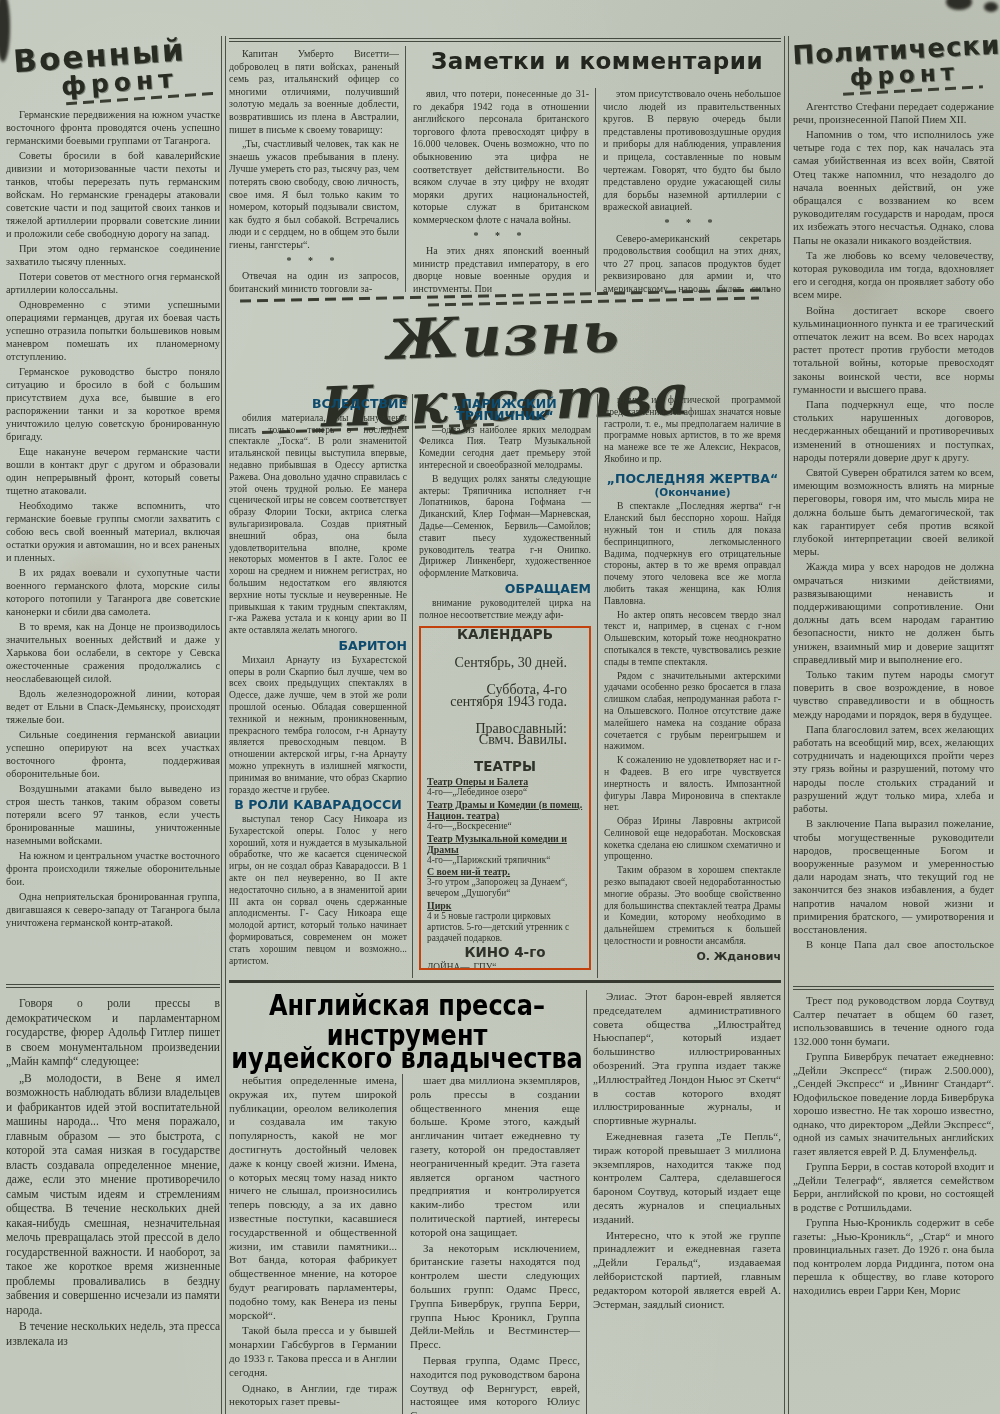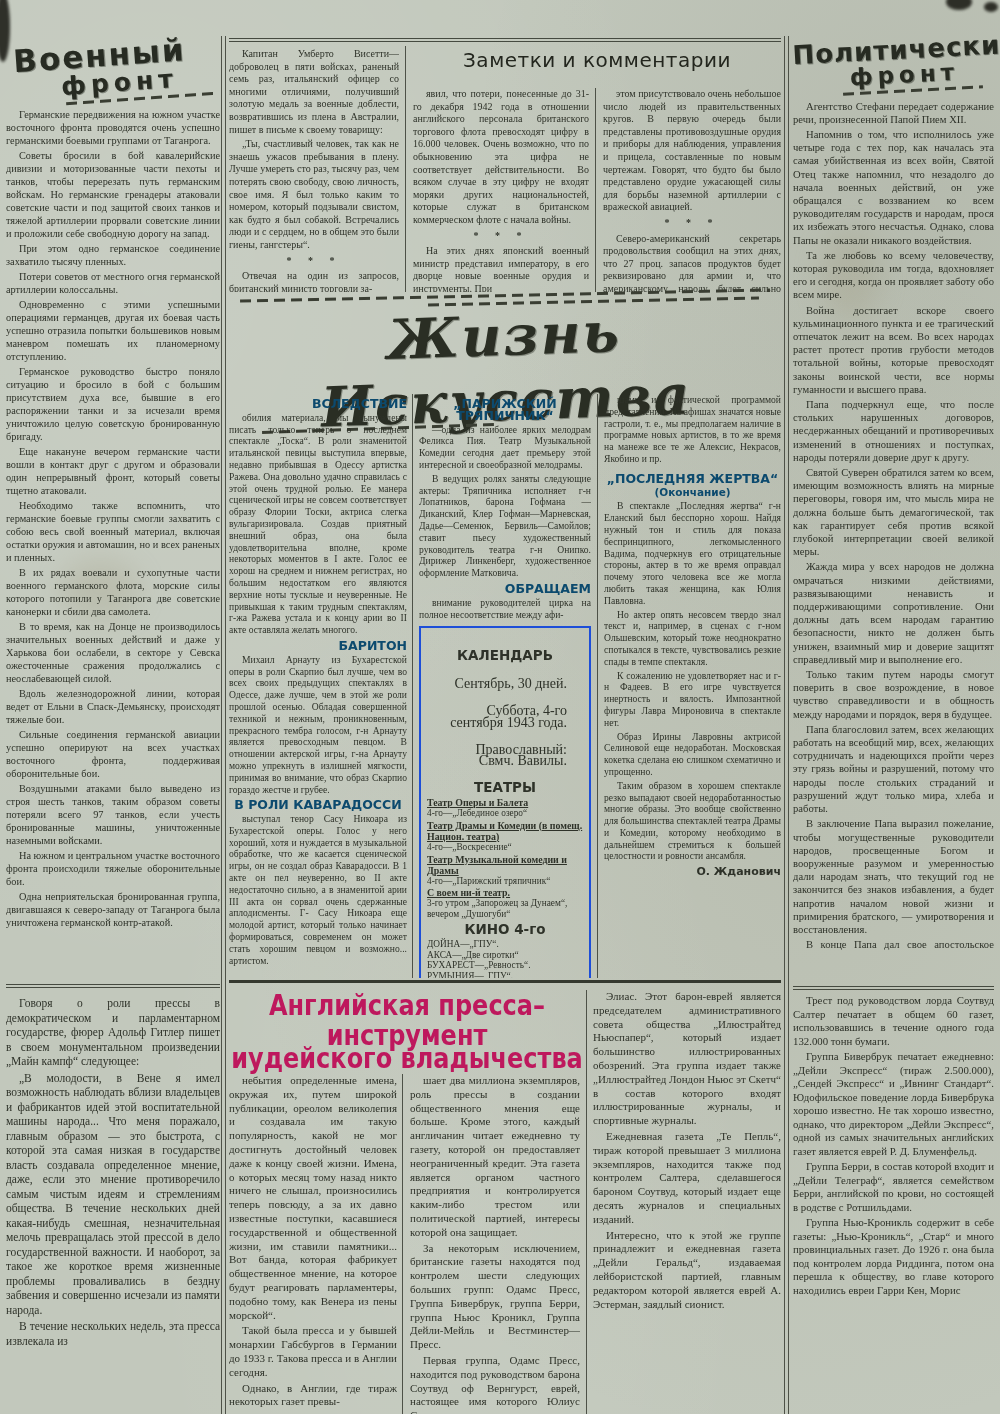--- a/index.html
+++ b/index.html
@@ -29,37 +29,37 @@
   
   .vr{width:1px;background:#4d5147;}
   .hr2{border-top:1px solid #454a40;border-bottom:1px solid #454a40;height:2px;}
   .hrheavy{background:#35392f;height:3px;}
   
   .front-banner{font-family:"DejaVu Sans", sans-serif;font-weight:800;color:#272b22;transform:rotate(-4deg);line-height:0.95;text-shadow:1px 1px 0 rgba(40,44,36,.45);}
   .front-banner .l1{font-size:31px;letter-spacing:2px;display:block;}
   .front-banner .l2{font-size:25px;letter-spacing:5px;display:block;margin-left:46px;margin-top:2px;}
   .squiggle{height:3px;background:repeating-linear-gradient(90deg,#3a3e33 0 11px,transparent 11px 17px);}
   
-  .notes-head{font-family:"DejaVu Sans", sans-serif;font-weight:normal;font-size:20px;letter-spacing:.5px;color:#23261e;text-align:center;}
+  .notes-head{font-family:"DejaVu Sans", sans-serif;font-weight:bold;font-size:23px;letter-spacing:.5px;color:#23261e;text-align:center;}
   
   .arts-banner-text{font-family:"DejaVu Serif", serif;font-style:italic;font-weight:bold;font-size:55px;letter-spacing:2px;color:#2a2e24;transform:rotate(-2deg);text-align:center;text-shadow:1px 1px 0 rgba(40,44,36,.4);}
   .subhead{font-family:"DejaVu Sans", sans-serif;font-weight:bold;font-size:12.5px;color:#0c4a6e;text-indent:0;margin:4px 0 2px 0;}
   .sh-right{text-align:right;}
   .sh-center{text-align:center;}
   .signature{text-align:right;font-weight:bold;font-family:"DejaVu Sans", sans-serif;font-size:11px;margin-top:4px;}
   
-  .cal-box{border:2px solid #1d4ed8;padding:21px 6px;margin-top:6px;height:340px;overflow:hidden;}
+  .cal-box{border:2px solid #c2410c;padding:0 6px;margin-top:6px;height:340px;overflow:hidden;}
   .cal-title{text-align:center;font-family:"DejaVu Sans", sans-serif;font-weight:bold;font-size:13.5px;margin:1px 0 3px 0;}
   .t-entry{margin:1px 0;}
   .t-name{font-weight:bold;font-size:9.9px;line-height:11px;text-decoration:underline;}
   .t-show{font-size:9.3px;line-height:10.8px;font-family:Liberation Serif, serif;}
   #cinema-list p{ text-indent:0; margin:0; font-size:9.3px; line-height:10.8px; text-align:left;}
   #cal-lines p{text-indent:0;margin:16px;font-size:14px;line-height:11.2px;text-align:right;}
   
-  .press-headline{font-family:"DejaVu Sans", sans-serif;font-weight:800;color:#be185d;text-align:center;line-height:1.06;}
+  .press-headline{font-family:"DejaVu Sans", sans-serif;font-weight:800;color:#000000;text-align:center;line-height:1.06;}
   .press-headline .h1{font-size:24px;display:inline-block;transform:scaleY(1.18);}
   .press-headline .h2{font-size:24px;display:inline-block;transform:scaleY(1.18);}
   
   .blob{background:#15150f;border-radius:50%;filter:blur(1.5px);opacity:.85;}
   .stain{background:#9a9478;border-radius:50%;filter:blur(14px);opacity:.25;}
 </style>
 </head>
 <body>
 
 <div class="abs blob" style="left:-4px;top:-8px;width:14px;height:70px;"></div>
@@ -83,21 +83,21 @@
     <span class="l1">Военный</span>
     <span class="l2">фронт</span>
   </div>
   <div class="squiggle" style="width:150px;margin:2px 0 8px 60px;transform:rotate(-4deg);"></div>
   <div class="body-col mil-text" style="height:846px;">
       <p>Германские передвижения на южном участке восточного фронта проводятся очень успешно германскими боевыми группами от Таганрога.</p>
       <p>Советы бросили в бой кавалерийские дивизии и моторизованные части пехоты и танков, чтобы перерезать путь германским войскам. Но германские гренадеры атаковали советские части и под защитой своих танков и тяжелой артиллерии прорвали советские линии и проложили себе свободную дорогу на запад.</p>
       <p>При этом одно германское соединение захватило тысячу пленных.</p>
       <p>Потери советов от местного огня германской артиллерии колоссальны.</p>
       <p>Одновременно с этими успешными операциями германцев, другая их боевая часть успешно отразила попытки большевиков новым маневром помешать их планомерному отступлению.</p>
-      <p>Германское руководство быстро поняло ситуацию и бросило в бой с большим присутствием духа все, бывшие в его распоряжении танки и за исчезали время уничтожило целую советскую бронированную бригаду.</p>
+      <p>Германское руководство быстро поняло ситуацию и бросило в бой с большим присутствием духа все, бывшие в его распоряжении танки и за короткое время уничтожило целую советскую бронированную бригаду.</p>
       <p>Еще накануне вечером германские части вошли в контакт друг с другом и образовали один непрерывный фронт, который советы тщетно атаковали.</p>
       <p>Необходимо также вспомнить, что германские боевые группы смогли захватить с собою весь свой военный материал, включая остатки оружия и автомашин, но и всех раненых и пленных.</p>
       <p>В их рядах воевали и сухопутные части военного германского флота, морские силы которого потопили у Таганрога две советские канонерки и сбили два самолета.</p>
       <p>В то время, как на Донце не производилось значительных военных действий и даже у Харькова бои ослабели, в секторе у Севска ожесточенные сражения продолжались с неослабевающей силой.</p>
       <p>Вдоль железнодорожной линии, которая ведет от Ельни в Спаск-Демьянску, происходят тяжелые бои.</p>
       <p>Сильные соединения германской авиации успешно оперируют на всех участках восточного фронта, поддерживая оборонительные бои.</p>
       <p>Воздушными атаками было выведено из строя шесть танков, таким образом советы потеряли всего 97 танков, если учесть бронированные машины, уничтоженные наземными войсками.</p>
       <p>На южном и центральном участке восточного фронта происходили тяжелые оборонительные бои.</p>
       <p>Одна неприятельская бронированная группа, двигавшаяся к северо-западу от Таганрога была уничтожена германской контр-атакой.</p>
     </div>
@@ -177,20 +177,24 @@
             <div class="t-name">Театр Драмы и Комедии (в помещ. Национ. театра)</div>
             <div class="t-show">4-го—„Воскресение“</div>
           </div>
           <div class="t-entry">
             <div class="t-name">Театр Музыкальной комедии и Драмы</div>
             <div class="t-show">4-го—„Парижский тряпичник“</div>
           </div>
           <div class="t-entry">
             <div class="t-name">С воем ни-й театр.</div>
             <div class="t-show">3-го утром „Запорожец за Дунаем“, вечером „Душогуби“</div>
+          </div>
+          <div class="t-entry">
+            <div class="t-name">Цирк</div>
+            <div class="t-show">4 и 5 новые гастроли цирковых артистов. 5-го—детский утренник с раздачей подарков.</div>
           </div>
         </div>
       <div class="cal-title" style="margin-top:4px;">КИНО 4-го</div>
       <div id="cinema-list">
           <p>ДОЙНА—„ГПУ“.</p>
           <p>АКСА—„Две сиротки“</p>
           <p>БУХАРЕСТ—„Ревность“.</p>
           <p>РУМЫНИЯ—„ГПУ“.</p>
           <p>МОЛДАВИЯ—„Веселые кавалеры“.</p>
           <p>БУГ—„Мечты“.</p>
@@ -204,20 +208,21 @@
 
   <div class="abs body-col arts-text" style="left:375px;top:0;width:177px;height:584px;">
     <div>
         <p>шами и фактической программой представлений. На афишах значатся новые гастроли, т. е., мы предполагаем наличие в программе новых артистов, в то же время на манеже все те же Алексис, Некрасов, Якобино и пр.</p>
       </div>
     <div class="subhead sh-center" style="margin-top:8px;">„ПОСЛЕДНЯЯ ЖЕРТВА“</div>
     <div class="subhead sh-center" style="margin-top:0;font-size:10.5px;">(Окончание)</div>
     <div>
         <p>В спектакле „Последняя жертва“ г-н Еланский был бесспорно хорош. Найдя нужный тон и стиль для показа беспринципного, легкомысленного Вадима, подчеркнув его отрицательные стороны, актер в то же время оправдал почему этого человека все же могла любить такая женщина, как Юлия Павловна.</p>
         <p>Но актер опять несовсем твердо знал текст и, например, в сценах с г-ном Ольшевским, который тоже неоднократно спотыкался в тексте, чувствовались резкие спады в темпе спектакля.</p>
+        <p>Рядом с значительными актерскими удачами особенно резко бросается в глаза слишком слабая, непродуманная работа г-на Ольшевского. Полное отсутствие даже малейшего намека на создание образа сочетается с грубым переигрышем и нажимом.</p>
         <p>К сожалению не удовлетворяет нас и г-н Фадеев. В его игре чувствуется инертность и вялость. Импозантной фигуры Лавра Мироновича в спектакле нет.</p>
         <p>Образ Ирины Лавровны актрисой Селиновой еще недоработан. Московская кокетка сделана ею слишком схематично и упрощенно.</p>
         <p>Таким образом в хорошем спектакле резко выпадают своей недоработанностью многие образы. Это вообще свойственно для большинства спектаклей театра Драмы и Комедии, которому необходимо в дальнейшем стремиться к большей целостности и ровности ансамбля.</p>
       </div>
     <div class="signature">О. Жданович</div>
   </div>
 </div>
 
 <div class="abs" style="left:793px;top:34px;width:201px;height:948px;">
   <div class="front-banner" style="margin:4px 0 2px 0;transform:rotate(-3deg);">

